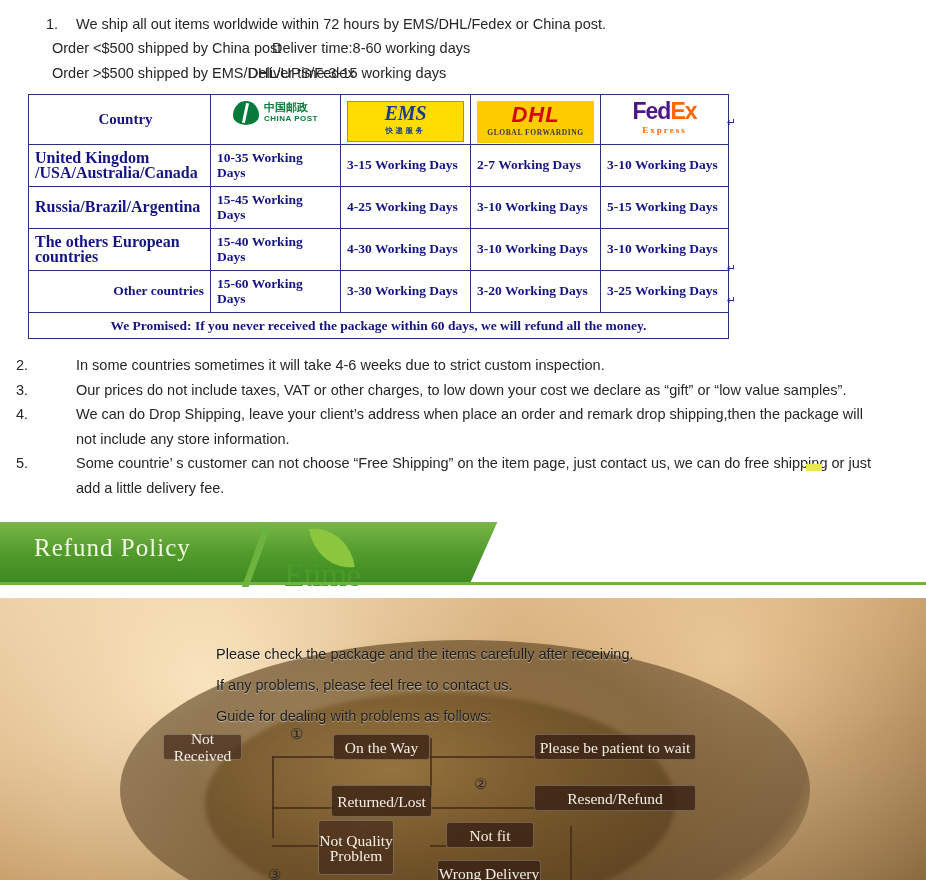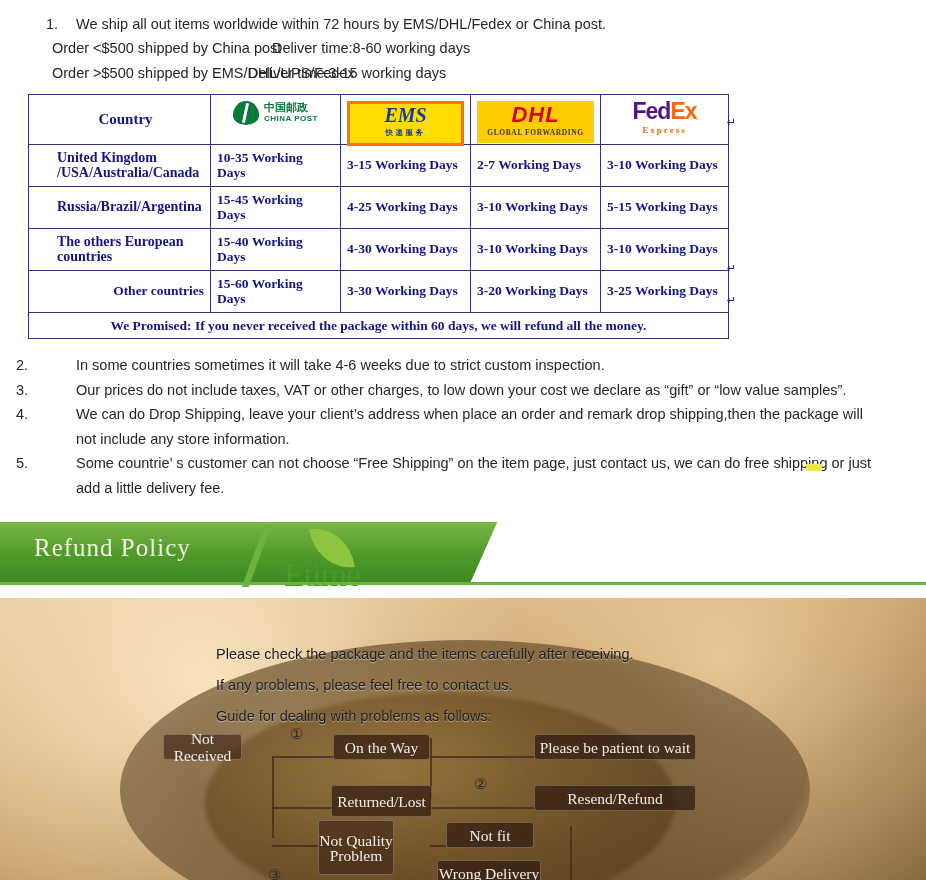--- a/index.html
+++ b/index.html
@@ -67,22 +67,22 @@
   table.ship tr.head td {
     height: 48px;
     text-align: center;
   }
   table.ship td.country-head {
     text-align: left;
     padding-left: 18px;
     font-size: 15px;
   }
   table.ship td.country-cell {
-    padding-left: 28px;
-    font-size: 14px;
+    padding-left: 6px;
+    font-size: 16px;
   }
   table.ship td.other-countries {
     padding-left: 36px;
     font-size: 13.5px;
     text-align: right;
   }
   td.promise {
     text-align: center;
     color: #8a0f0f;
     font-size: 13.5px;
@@ -121,21 +121,21 @@
     font-family: "Liberation Sans", sans-serif;
     color: #067a3a;
     font-weight: bold;
     font-size: 11px;
     line-height: 12px;
     text-align: left;
   }
   .cp-text small { display:block; font-size: 8px; letter-spacing: .5px;}
   .ems-logo {
     background: #ffdd00;
-    border: 3px solid #f97316;
+    border: 1px solid #f97316;
     padding: 2px 12px;
     width: 128px;
     text-align: center;
   }
   .ems-logo .ems-main {
     font-family: "Liberation Serif", serif;
     font-style: italic;
     font-weight: bold;
     font-size: 20px;
     color: #1a3a8f;

